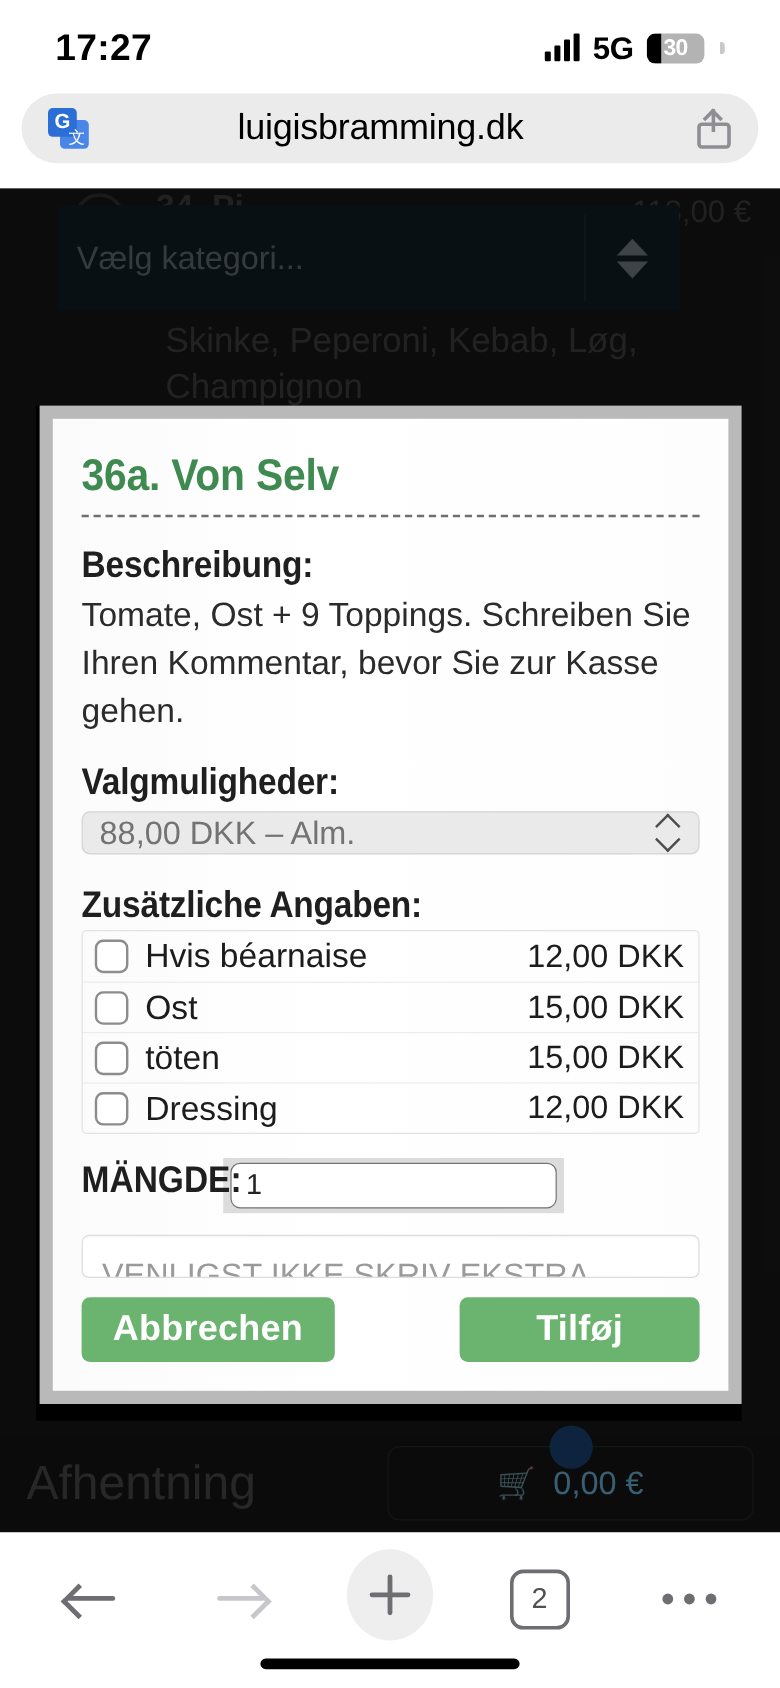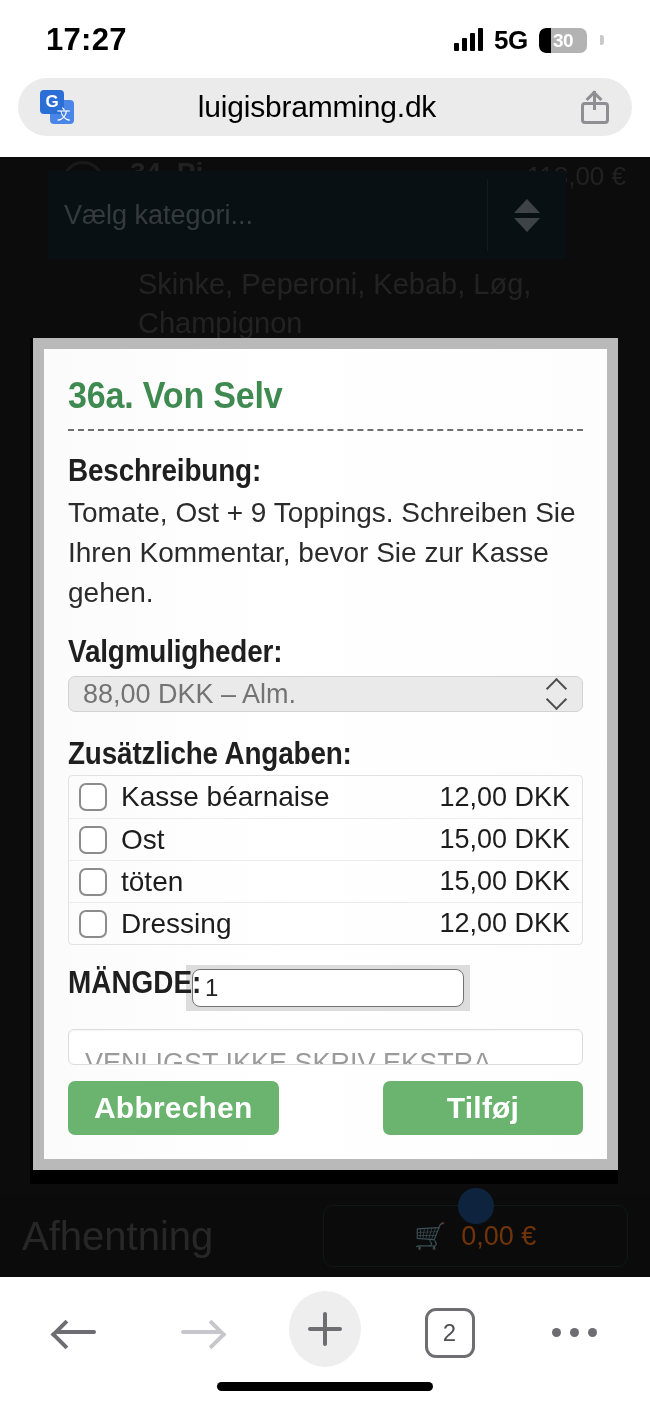--- a/index.html
+++ b/index.html
@@ -244,21 +244,21 @@
     display:flex; align-items:center; justify-content:center;
     gap:14px;
     position:relative;
   }
   .bg-cart .basket {
     font-size:26px;
     color:#4d4d4d;
   }
   .bg-cart .total {
     font-size:27px;
-    color:#f97316;
+    color:#7dd3fc;
   }
   .bg-cart .badge {
     position:absolute;
     top:-18px; left:50%;
     margin-left:-18px;
     width:36px; height:36px;
     background:#1f4f8a;
     border-radius:50%;
   }
 
@@ -586,21 +586,21 @@
     <div class="sec-head sec-opts-head">Valgmuligheder:</div>
     <div class="select-box">
       <span class="select-value">88,00 DKK – Alm.</span>
       <span class="chev-ud"></span>
     </div>
 
     <div class="sec-head sec-extra-head">Zusätzliche Angaben:</div>
     <div class="extras">
       <div class="extra-row">
         <span class="cbox"></span>
-        <span class="extra-label">Kasse béarnaise</span>
+        <span class="extra-label">Hvis béarnaise</span>
         <span class="extra-price">12,00 DKK</span>
       </div>
       <div class="extra-row">
         <span class="cbox"></span>
         <span class="extra-label">Ost</span>
         <span class="extra-price">15,00 DKK</span>
       </div>
       <div class="extra-row">
         <span class="cbox"></span>
         <span class="extra-label">töten</span>

